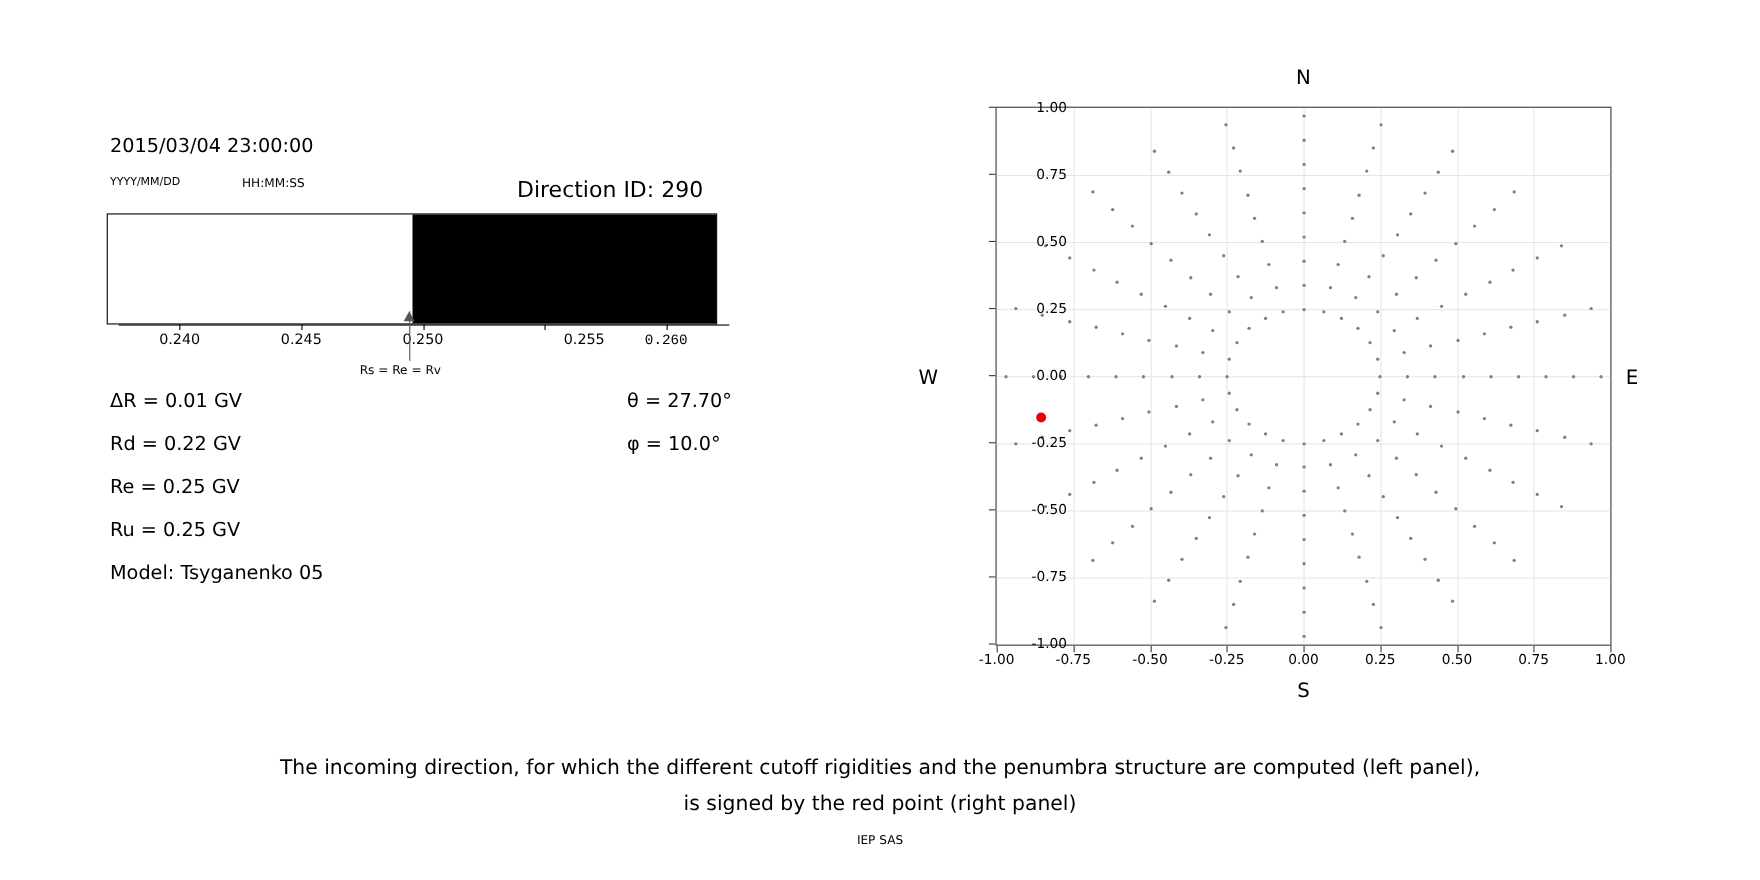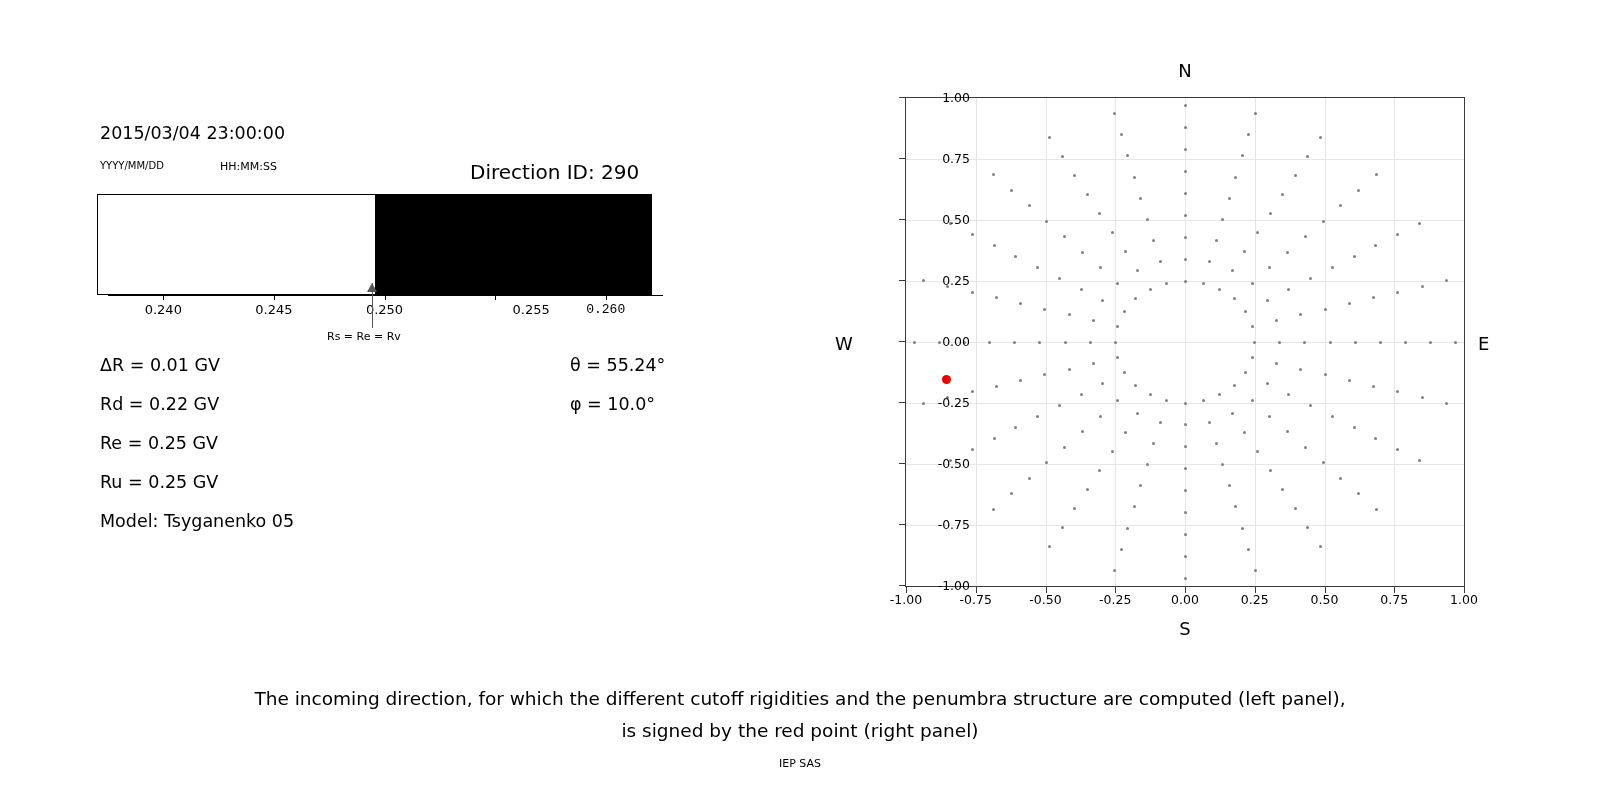--- a/index.html
+++ b/index.html
@@ -267,21 +267,21 @@
     </div>
   <div class="arrow-line"></div>
   <div class="arrow-head"></div>
   <div class="txt" id="rs-label">Rs = Re = Rv</div>
 
   <div class="val" id="v-dr">ΔR = 0.01 GV</div>
   <div class="val" id="v-rd">Rd = 0.22 GV</div>
   <div class="val" id="v-re">Re = 0.25 GV</div>
   <div class="val" id="v-ru">Ru = 0.25 GV</div>
   <div class="val" id="v-model">Model: Tsyganenko 05</div>
-  <div class="val" id="v-theta">θ = 55.24°</div>
+  <div class="val" id="v-theta">θ = 27.70°</div>
   <div class="val" id="v-phi">φ = 10.0°</div>
 </div>
 
 <div class="panel-right">
   <div id="lbl-n">N</div>
   <div id="lbl-s">S</div>
   <div id="lbl-w">W</div>
   <div id="lbl-e">E</div>
 
   <div class="plot-box" id="plot-box">

